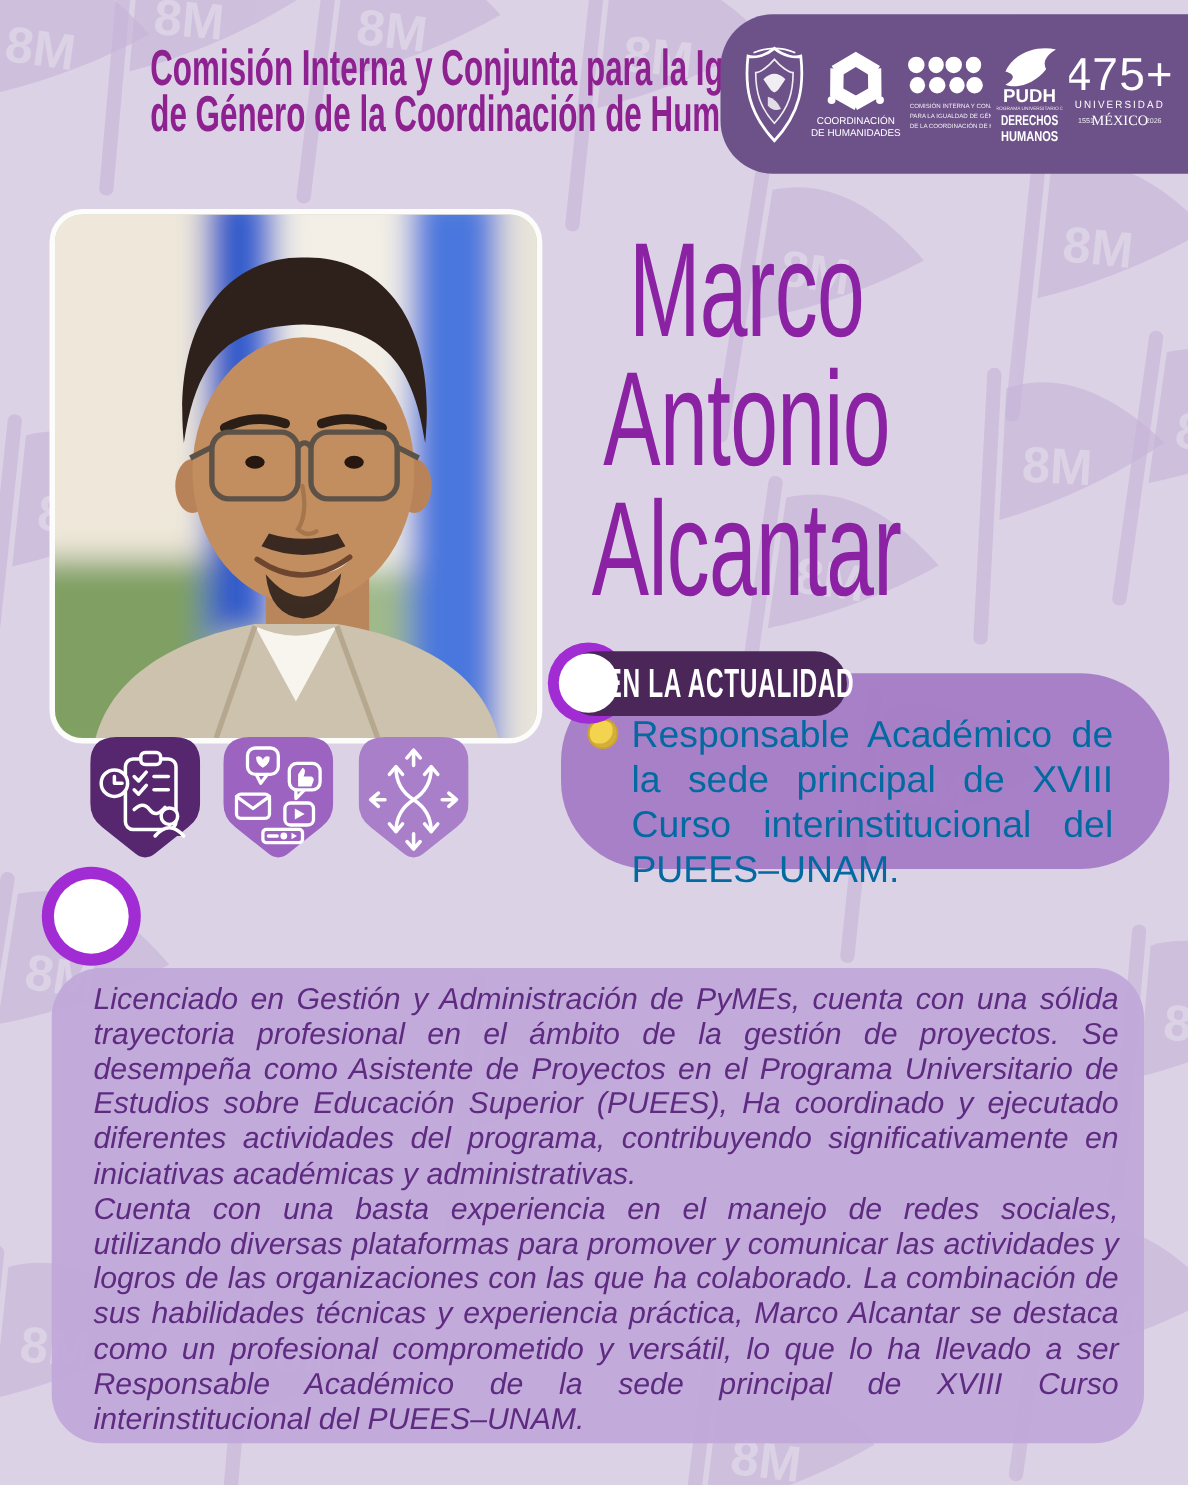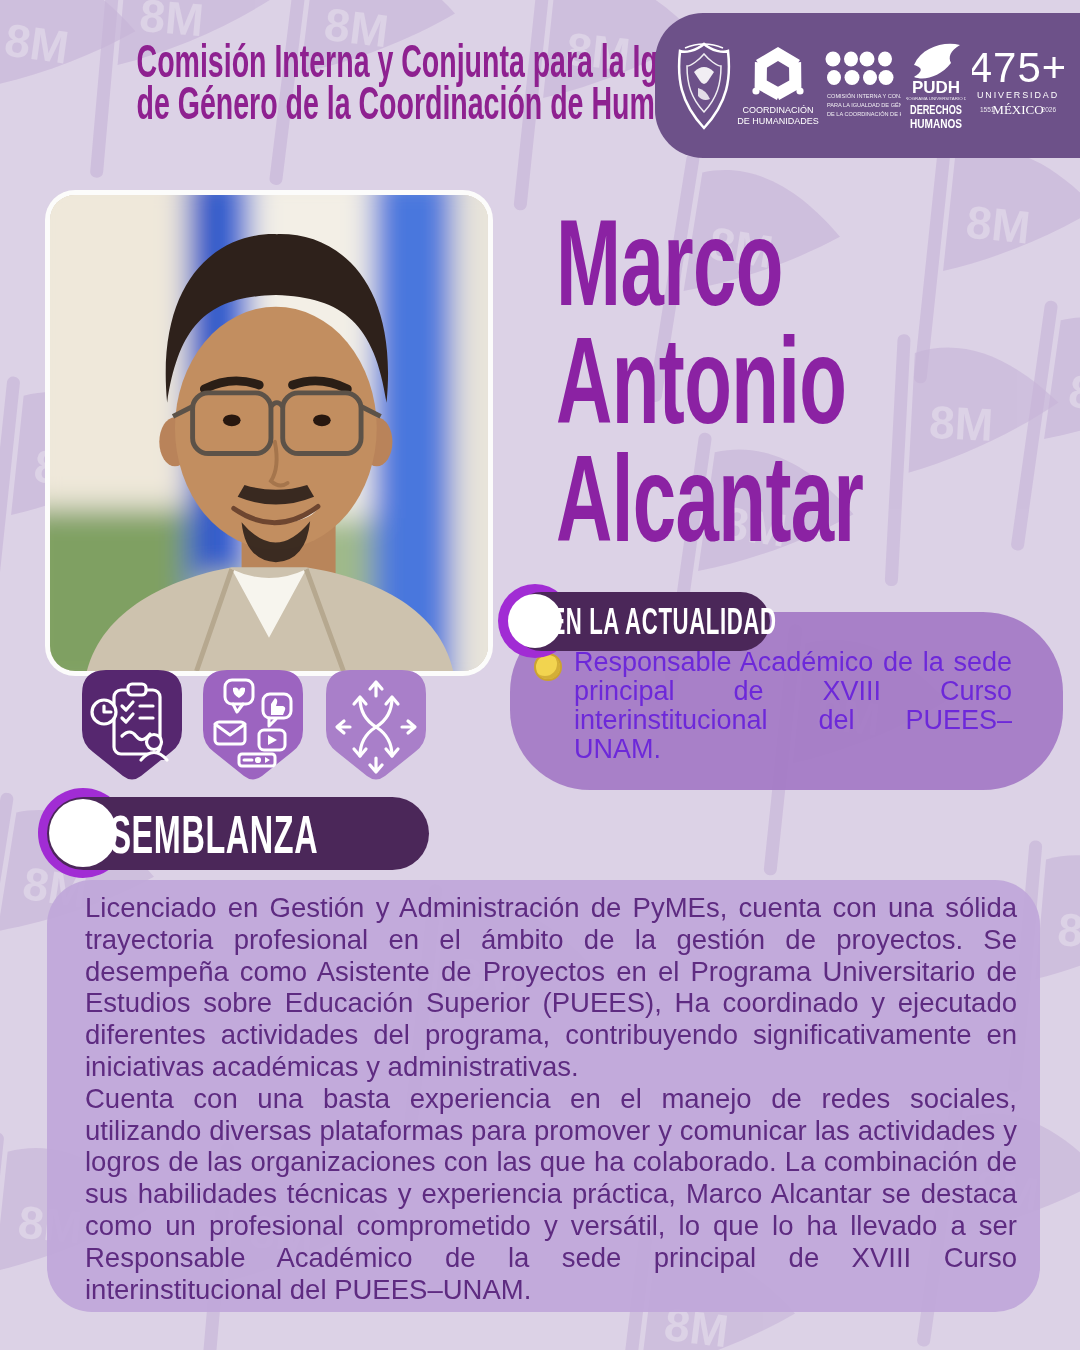--- a/index.html
+++ b/index.html
@@ -23,22 +23,22 @@
   
   .photo-card{position:absolute;left:45px;top:190px;width:448px;height:486px;
     border-radius:30px;border:5px solid rgba(255,255,255,.92);overflow:hidden;
     z-index:2;box-sizing:border-box;background:#d8d2c4;}
   .photo-card svg{display:block;width:100%;height:100%;}
   
   .badge{position:absolute;width:100px;height:114px;z-index:2;}
   .badge svg{display:block;width:100%;height:100%;}
   #badge-1{left:82px;top:670px;} #badge-2{left:203px;top:670px;} #badge-3{left:326px;top:670px;}
   
-  .name-block{position:absolute;left:556px;top:204px;z-index:2;
-    color:#8B22A3;font-weight:bold;}
+  .name-block{position:absolute;left:538px;top:204px;z-index:2;
+    color:#8B22A3;font-weight:normal;text-align:center;}
   .name-line{font-size:122px;line-height:118px;letter-spacing:-1px;
     white-space:nowrap;transform:scaleX(.64);transform-origin:0 50%;}
   
   .pill-wrap{position:absolute;z-index:4;}
   .pill-glow{position:absolute;background:#A12CD4;border-radius:50%;}
   .pill-body{position:absolute;background:#4B2759;display:flex;align-items:center;}
   .pill-dot{position:absolute;background:#ffffff;border-radius:50%;}
   .pill-title{color:#fff;font-weight:bold;white-space:nowrap;letter-spacing:1px;
     transform:scaleX(.6);transform-origin:0 50%;}
   #act-pill{left:498px;top:584px;width:290px;height:80px;}
@@ -52,26 +52,26 @@
   #sem-pill .pill-dot{left:11px;top:11px;width:68px;height:68px;}
   #sem-pill .pill-title{font-size:54px;padding-left:104px;}
   
   .act-panel{position:absolute;left:510px;top:612px;width:553px;height:178px;
     background:rgba(164,122,197,.93);border-radius:80px;z-index:1;}
   .act-items{position:absolute;left:534px;top:648px;width:478px;z-index:2;}
   .act-item{display:flex;gap:12px;margin-bottom:5px;}
   .coin{flex:0 0 auto;width:24px;height:24px;border-radius:50%;margin-top:5px;
     background:#F2D44F;border:2px solid #CCA32F;
     box-shadow:inset -3px -3px 0 rgba(186,143,38,.55);}
-  .act-text{font-size:27px;line-height:29px;color:#6d28d9;text-align:justify;}
+  .act-text{font-size:34px;line-height:41px;color:#0369a1;text-align:justify;}
   
   .sem-panel{position:absolute;left:47px;top:880px;width:993px;height:432px;
     background:rgba(192,167,217,.93);border-radius:45px;z-index:1;}
   .sem-text{position:absolute;left:85px;top:892px;width:932px;z-index:2;
-    font-size:27.5px;line-height:31.8px;color:#5E2B81;text-align:justify;}
+    font-size:27.5px;line-height:31.8px;color:#5E2B81;text-align:justify;font-style:italic;}
   .sem-text p{margin:0;}
 </style>
 </head>
 <body>
 
 <div class="poster">
 
   <svg class="bg-pattern" width="1080" height="1350" viewBox="0 0 1080 1350" aria-hidden="true">
     <defs>
       <g id="flag8m" opacity=".62">
@@ -276,23 +276,20 @@
   </div>
   <div class="act-items">
     <div class="act-item">
       <div class="coin"></div>
       <div class="act-text">Responsable Académico de la sede principal de XVIII Curso interinstitucional del PUEES–UNAM.</div>
     </div>
   </div>
 
   <div class="pill-wrap" id="sem-pill">
     <div class="pill-glow"></div>
-    <div class="pill-body">
-      <div class="pill-title">SEMBLANZA</div>
-    </div>
     <div class="pill-dot"></div>
   </div>
   <div class="sem-panel"></div>
   <div class="sem-text">
     <p>Licenciado en Gestión y Administración de PyMEs, cuenta con una sólida trayectoria profesional en el ámbito de la gestión de proyectos. Se desempeña como Asistente de Proyectos en el Programa Universitario de Estudios sobre Educación Superior (PUEES), Ha coordinado y ejecutado diferentes actividades del programa, contribuyendo significativamente en iniciativas académicas y administrativas.</p>
     <p>Cuenta con una basta experiencia en el manejo de redes sociales, utilizando diversas plataformas para promover y comunicar las actividades y logros de las organizaciones con las que ha colaborado. La combinación de sus habilidades técnicas y experiencia práctica, Marco Alcantar se destaca como un profesional comprometido y versátil, lo que lo ha llevado a ser Responsable Académico de la sede principal de XVIII Curso interinstitucional del PUEES–UNAM.</p>
   </div>
 
 </div>
 

